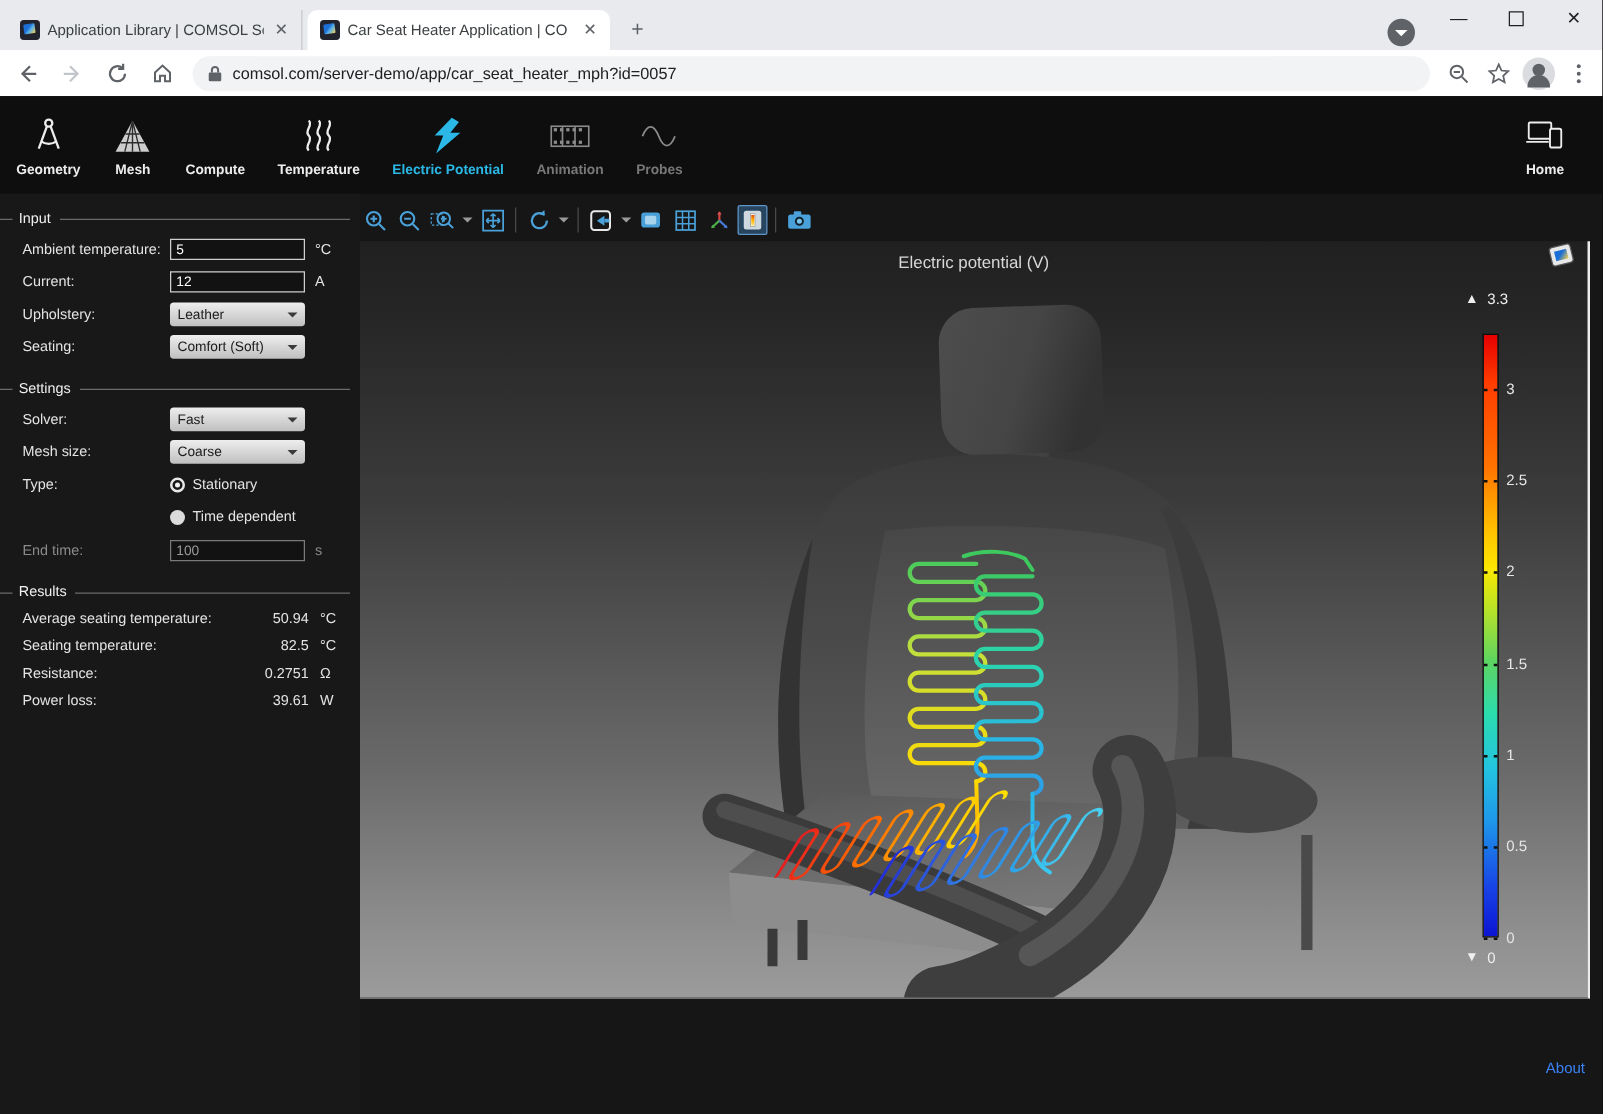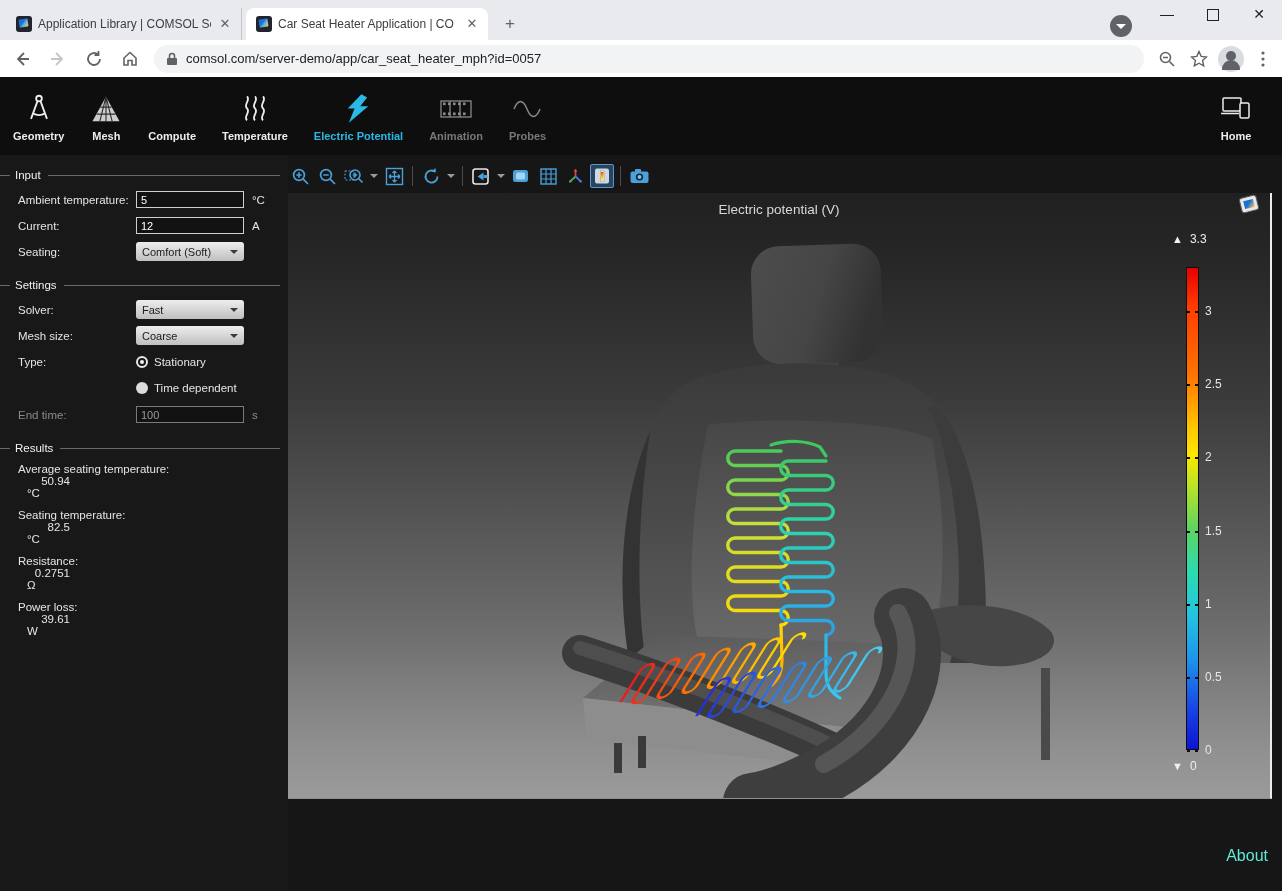--- a/index.html
+++ b/index.html
@@ -56,21 +56,21 @@
           font-size:11px; font-family:"Liberation Sans",sans-serif; padding:0 4px; flex:none; }
   .frow .unit { margin-left:8px; }
   .drop { width:108px; height:19px; border-radius:3px; background:linear-gradient(#eeeeee,#bfbfbf);
           color:#1a1a1a; font-size:11px; display:flex; align-items:center; padding:0 6px; position:relative; flex:none; }
   .drop::after { content:""; position:absolute; right:6px; top:8px; border:4px solid transparent; border-top-color:#3a3a3a; }
   .radio { width:12px; height:12px; border-radius:50%; background:#dcdcdc; margin-right:6px; flex:none; position:relative; }
   .radio.sel { background:#181818; border:2px solid #e8e8e8; }
   .radio.sel::after { content:""; position:absolute; left:2px; top:2px; width:4px; height:4px; border-radius:50%; background:#f2f2f2; }
   .frow.disabled, .frow.disabled .unit { color:#8a8a8a; }
   .frow.disabled .tbox { border-color:#7a7a7a; color:#9a9a9a; }
-  .rrow { display:flex; align-items:flex-start; margin:0 0 10px 18px;flex-direction:column; }
+  .rrow { display:flex; align-items:center; margin:0 0 10px 18px; }
   .rrow .lab { flex:1; }
   .rrow .val { width:52px; text-align:right; }
   .rrow .unit { width:24px; margin-left:9px; }
 
   
   #gtoolbar { position:absolute; left:288px; top:84px; height:30px; display:flex; align-items:center; }
   .gic { width:24px; height:24px; margin-right:3px; display:flex; align-items:center; justify-content:center; border-radius:2px; }
   .gic.on { background:#27455e; border:1px solid #5f96c8; }
   .gcaret { width:10px; height:24px; position:relative; margin-right:3px; }
   .gcaret::after { content:""; position:absolute; left:1px; top:10px; border:4px solid transparent; border-top-color:#9a9a9a; }
@@ -86,21 +86,21 @@
                background:linear-gradient(135deg,#1b6fd6 45%,#ffd24a 100%); }
   #colorbar { position:absolute; left:898px; top:74px; width:13px; height:483px; border:1px solid #0c0c0c;
       background:linear-gradient(#e70000 0%,#ff3c00 8%,#ff7300 22%,#ffc400 33%,#fbe800 39%,#b4e22a 46%,#5fd45f 54%,#2bdcae 63%,#23c4e0 72%,#1e96ea 81%,#1742e6 92%,#0c14d2 100%); }
   .cbtick { position:absolute; left:898px; width:13px; height:1px; }
   .cbtick i { position:absolute; top:0; width:3px; height:1.5px; background:#101010; }
   .cbtick i.l{left:1px;} .cbtick i.r{right:1px;}
   .cbtick span { position:absolute; left:19px; top:-7px; font-size:12px; color:#e6e6e6; }
   .cbmark { position:absolute; left:884px; font-size:12px; color:#efefef; display:flex; align-items:center; }
   .cbmark .tri { font-size:11px; margin-right:7px; }
 
-  #footer-about { position:absolute; right:14px; top:770px; font-size:16px; color:#5eead4; text-decoration:none; }
+  #footer-about { position:absolute; right:14px; top:770px; font-size:12px; color:#3b82f6; text-decoration:none; }
 </style>
 </head>
 <body>
 
 <div id="stage">
 
   <div id="tabstrip">
     <div class="tab inactive">
       <span class="favicon"></span>
       <span class="tab-title">Application Library | COMSOL Se</span>
@@ -266,20 +266,26 @@
         </div>
       <div class="frow">
         <span class="lab">Ambient temperature:</span>
         <input class="tbox" value="5" style="">
         <span class="unit">°C</span>
       </div>
       <div class="frow">
         <span class="lab">Current:</span>
         <input class="tbox" value="12" style="">
         <span class="unit">A</span>
+      </div>
+      <div class="frow" style="margin-top:3px">
+        <span class="lab">Upholstery:</span>
+        <span class="drop">
+            <span>Leather</span>
+          </span>
       </div>
       <div class="frow">
         <span class="lab">Seating:</span>
         <span class="drop">
             <span>Comfort (Soft)</span>
           </span>
       </div>
 
       <div class="sec-hd" style="margin-top:18px">
           <span class="dash"></span>

